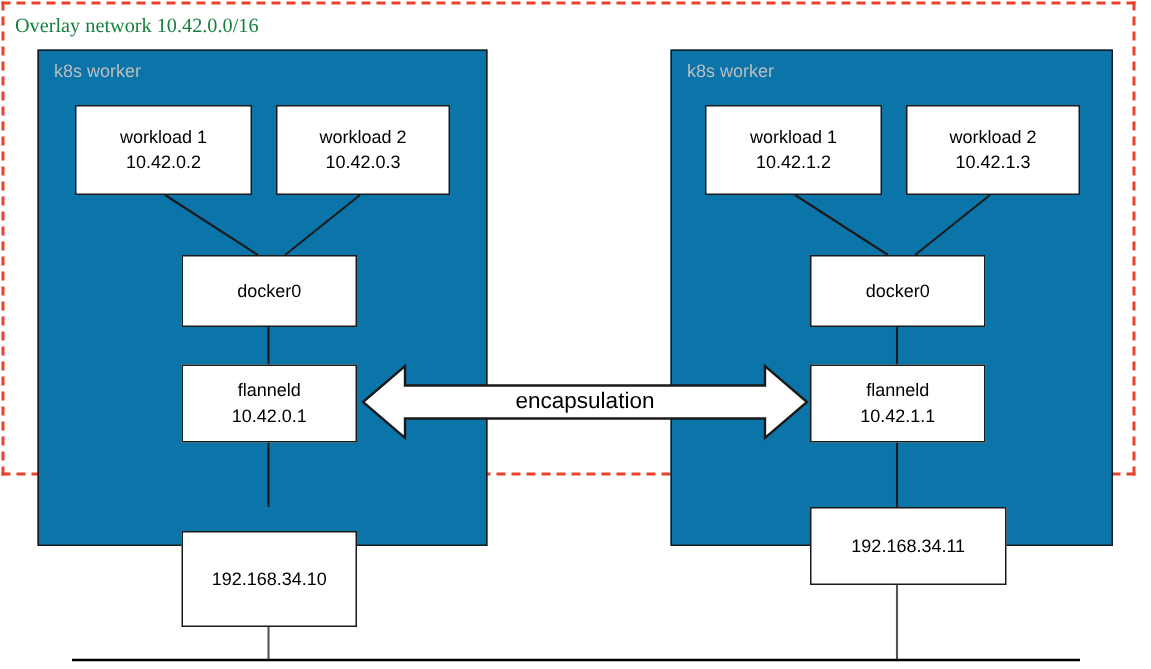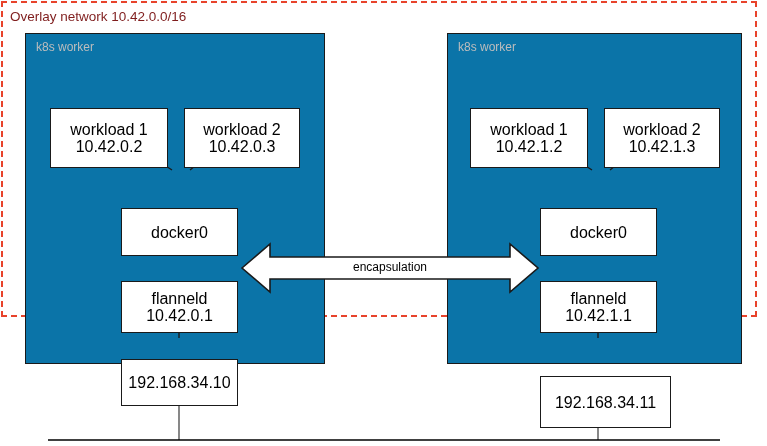--- a/index.html
+++ b/index.html
@@ -28,24 +28,25 @@
 
   
   .overlay-region {
     position: absolute;
     border: 2px dashed #e8432b;
     box-sizing: border-box;
     background: transparent;
   }
   .overlay-label {
     position: absolute;
-    color: #7f1d1d;
+    color: #15803d;
     font-size: 13.5px;
     line-height: 15px;
     white-space: nowrap;
+    font-family: Liberation Serif, serif;
   }
 
   
   .worker {
     position: absolute;
     background: #0b74a8;
     border: 1.5px solid #1a1a1a;
     box-sizing: border-box;
   }
   .worker-label {
@@ -59,36 +60,35 @@
   
   .node {
     position: absolute;
     background: #ffffff;
     border: 1.5px solid #1a1a1a;
     box-sizing: border-box;
     display: flex;
     flex-direction: column;
     align-items: center;
     justify-content: center;
-    font-size: 16px;
+    font-size: 12px;
     line-height: 17px;
     color: #000000;
     text-align: center;
     white-space: nowrap;
-    margin-top: 38px;
   }
   .node .l2 { display: block; }
 
   
   .encap-wrap {
     position: absolute;
   }
   .encap-label {
     position: absolute;
-    font-size: 12px;
+    font-size: 15px;
     line-height: 15px;
     color: #000000;
     white-space: nowrap;
     text-align: center;
   }
 </style>
 </head>
 <body>
 
 <div id="canvas">
@@ -136,21 +136,21 @@
 
   <div class="node" style="left:121px; top:170px; width:117px; height:48px;">
     <span class="l1">docker0</span>
   </div>
 
   <div class="node" style="left:121px; top:243px; width:117px; height:52px;">
     <span class="l1">flanneld</span>
     <span class="l2">10.42.0.1</span>
   </div>
 
-  <div class="node" style="left:121px; top:321px; width:117px; height:47px;">
+  <div class="node" style="left:121px; top:354px; width:117px; height:64px;">
     <span class="l1">192.168.34.10</span>
   </div>
 
   <div class="node" style="left:470px; top:70px; width:118px; height:60px;">
     <span class="l1">workload 1</span>
     <span class="l2">10.42.1.2</span>
   </div>
 
   <div class="node" style="left:604px; top:70px; width:116px; height:60px;">
     <span class="l1">workload 2</span>

